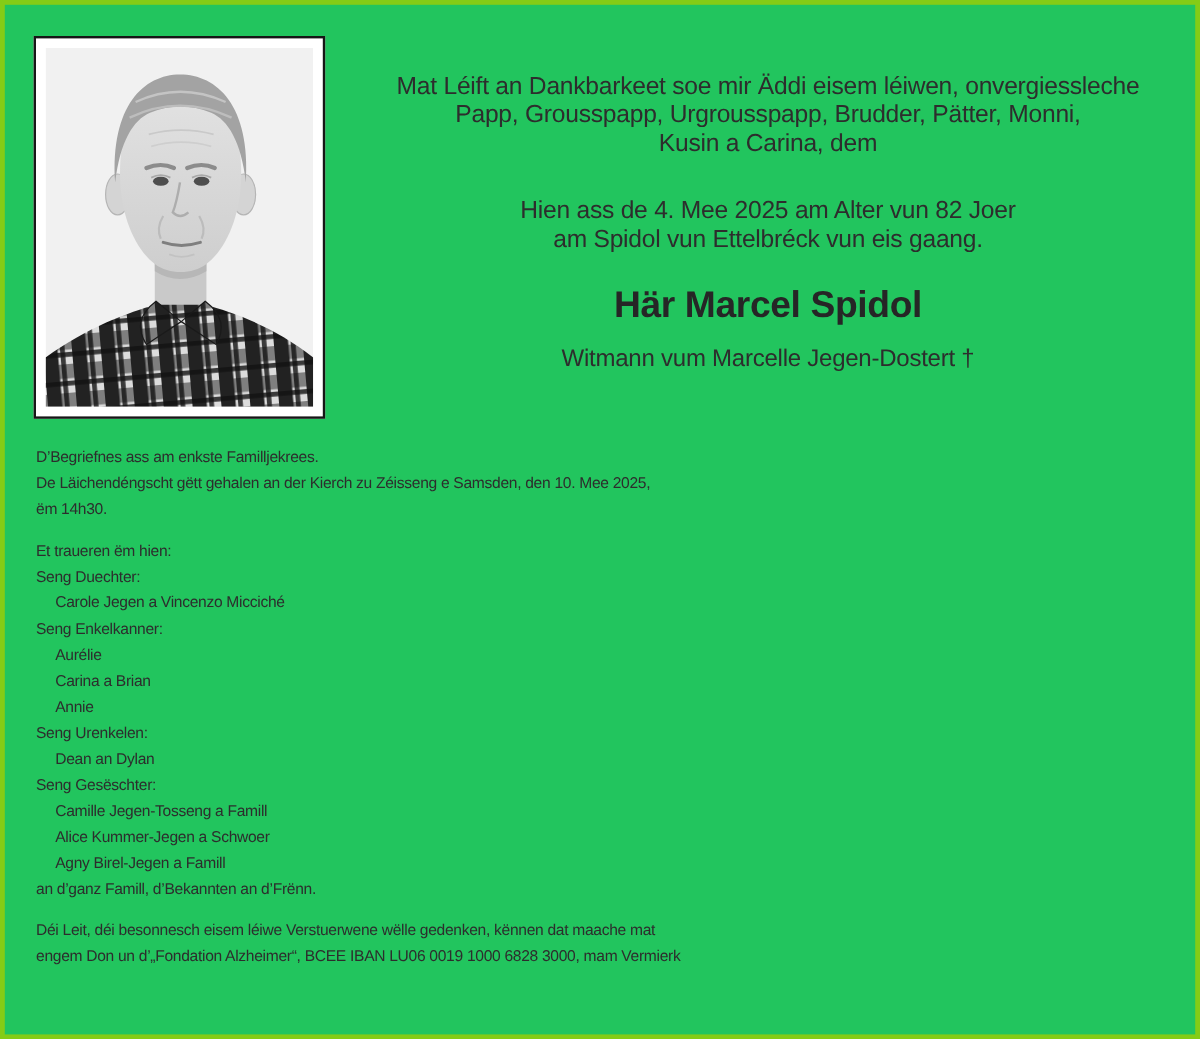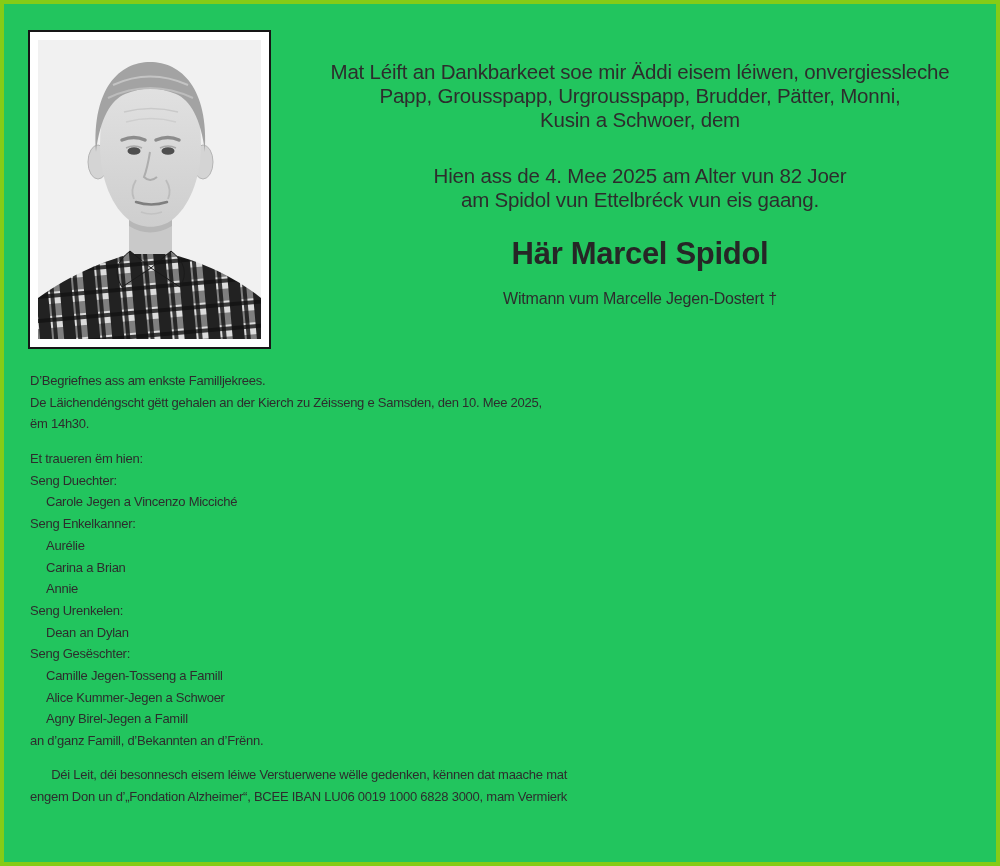--- a/index.html
+++ b/index.html
@@ -42,33 +42,33 @@
     letter-spacing: -0.2px;
   }
   .deceased-name {
     margin-top: 24px;
     font-size: 31px; line-height: 36px;
     font-weight: bold; letter-spacing: -0.3px;
     color: #262626;
   }
   .relation-line {
     margin-top: 15px;
-    font-size: 16px; line-height: 24px;
+    font-size: 20px; line-height: 24px;
     letter-spacing: -0.2px;
   }
 
   .body-block {
     position: absolute; left: 26px;
     font-size: 13px; line-height: 21.7px;
     letter-spacing: -0.25px;
     text-align: left;
   }
   .funeral-block  { top: 366px; }
   .mourners-block { top: 444px; }
-  .donation-block { top: 760px; text-align: right; }
+  .donation-block { top: 760px; }
   .indent { padding-left: 16px; }
 </style>
 </head>
 <body>
 
 <div class="card">
 
   <div class="photo-frame">
     <svg viewBox="0 0 223 299" xmlns="http://www.w3.org/2000/svg" role="img">
       <defs>
@@ -121,21 +121,21 @@
 
       <path d="M98,162 Q113,167 129,162" stroke="#7f7f7f" stroke-width="2.5" fill="none" stroke-linecap="round"></path>
       <path d="M103,172 Q113,176 124,172" stroke="#c2c2c2" stroke-width="1.5" fill="none"></path>
     </svg>
   </div>
 
   <div class="right-col">
     <div class="intro-block">
       <div class="line">Mat Léift an Dankbarkeet soe mir Äddi eisem léiwen, onvergiessleche</div>
       <div class="line">Papp, Grousspapp, Urgrousspapp, Brudder, Pätter, Monni,</div>
-      <div class="line">Kusin a Schwoer, dem</div>
+      <div class="line">Kusin a Carina, dem</div>
     </div>
     <div class="death-block">
       <div class="line">Hien ass de 4. Mee 2025 am Alter vun 82 Joer</div>
       <div class="line">am Spidol vun Ettelbréck vun eis gaang.</div>
     </div>
     <div class="deceased-name">Här Marcel Spidol</div>
     <div class="relation-line">Witmann vum Marcelle Jegen-Dostert †</div>
   </div>
 
   <div class="body-block funeral-block">

